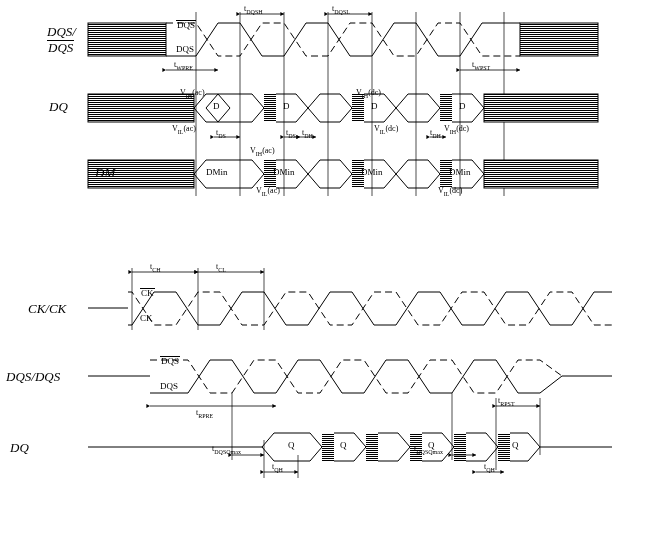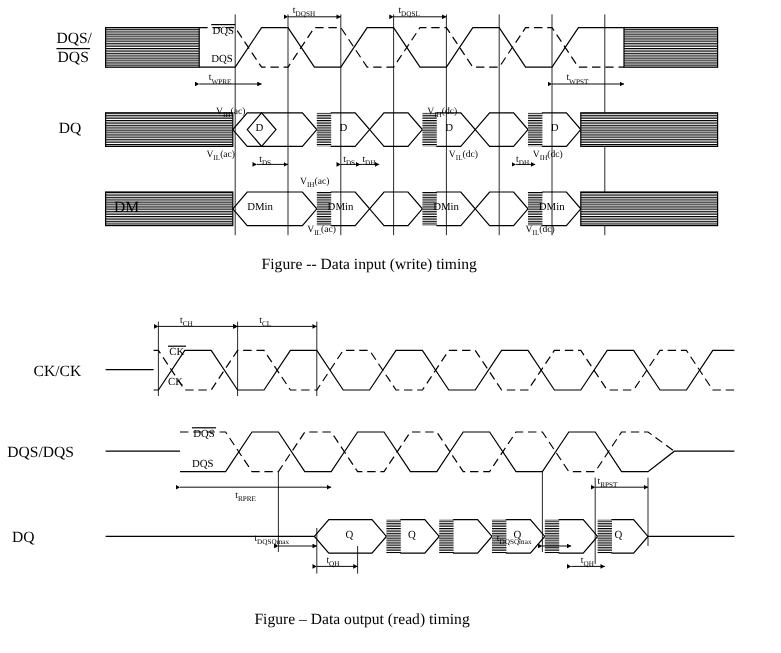--- a/index.html
+++ b/index.html
@@ -1,19 +1,19 @@
 <!DOCTYPE html>
 <html><head>
 <meta charset="utf-8">
 <style>
   html,body{margin:0;padding:0;background:#ffffff;}
   body{width:651px;height:544px;font-family:"Liberation Serif",serif;color:#000;}
   #stage{position:relative;width:651px;height:544px;overflow:hidden;}
   .lbl{position:absolute;white-space:nowrap;}
-  .sig{font-size:13px;}
+  .sig{font-size:13px;font-style:italic;}
   .cap{font-size:13px;}
   .tiny{font-size:8px;}
   .tiny2{font-size:9px;}
   .sub{font-size:6px;vertical-align:sub;}
   .ovl{border-top:1px solid #000;display:inline-block;line-height:1.05;padding:0 1px;}
   svg{position:absolute;left:0;top:0;}
 </style>
 </head>
 <body>
 
@@ -175,21 +175,20 @@
 <div class="lbl tiny2" style="left:213px;top:101px;"><span>D</span></div>
 <div class="lbl tiny2" style="left:283px;top:101px;"><span>D</span></div>
 <div class="lbl tiny2" style="left:371px;top:101px;"><span>D</span></div>
 <div class="lbl tiny2" style="left:459px;top:101px;"><span>D</span></div>
 
 <div class="lbl tiny2" style="left:206px;top:167px;"><span>DMin</span></div>
 <div class="lbl tiny2" style="left:273px;top:167px;"><span>DMin</span></div>
 <div class="lbl tiny2" style="left:361px;top:167px;"><span>DMin</span></div>
 <div class="lbl tiny2" style="left:449px;top:167px;"><span>DMin</span></div>
 
-<div class="lbl cap" style="left:218px;top:212px;"><span>Figure -- Data input (write) timing</span></div>
 
 <div class="lbl sig" style="left:28px;top:301px;"><span>CK/CK</span></div>
 <div class="lbl sig" style="left:6px;top:369px;"><span>DQS/DQS</span></div>
 <div class="lbl sig" style="left:10px;top:440px;"><span>DQ</span></div>
 
 <div class="lbl tiny2" style="left:140px;top:288px;"><span class="ovl">CK</span></div>
 <div class="lbl tiny2" style="left:140px;top:313px;"><span>CK</span></div>
 <div class="lbl tiny2" style="left:160px;top:356px;"><span class="ovl">DQS</span></div>
 <div class="lbl tiny2" style="left:160px;top:381px;"><span>DQS</span></div>
 
@@ -200,15 +199,14 @@
 <div class="lbl tiny" style="left:212px;top:444px;">t<span class="sub">DQSQmax</span></div>
 <div class="lbl tiny" style="left:414px;top:444px;">t<span class="sub">DQSQmax</span></div>
 <div class="lbl tiny" style="left:272px;top:462px;">t<span class="sub">QH</span></div>
 <div class="lbl tiny" style="left:484px;top:462px;">t<span class="sub">QH</span></div>
 
 <div class="lbl tiny2" style="left:288px;top:440px;"><span>Q</span></div>
 <div class="lbl tiny2" style="left:340px;top:440px;"><span>Q</span></div>
 <div class="lbl tiny2" style="left:428px;top:440px;"><span>Q</span></div>
 <div class="lbl tiny2" style="left:512px;top:440px;"><span>Q</span></div>
 
-<div class="lbl cap" style="left:212px;top:508px;"><span>Figure – Data output (read) timing</span></div>
 
 </div>
 
 </body></html>

